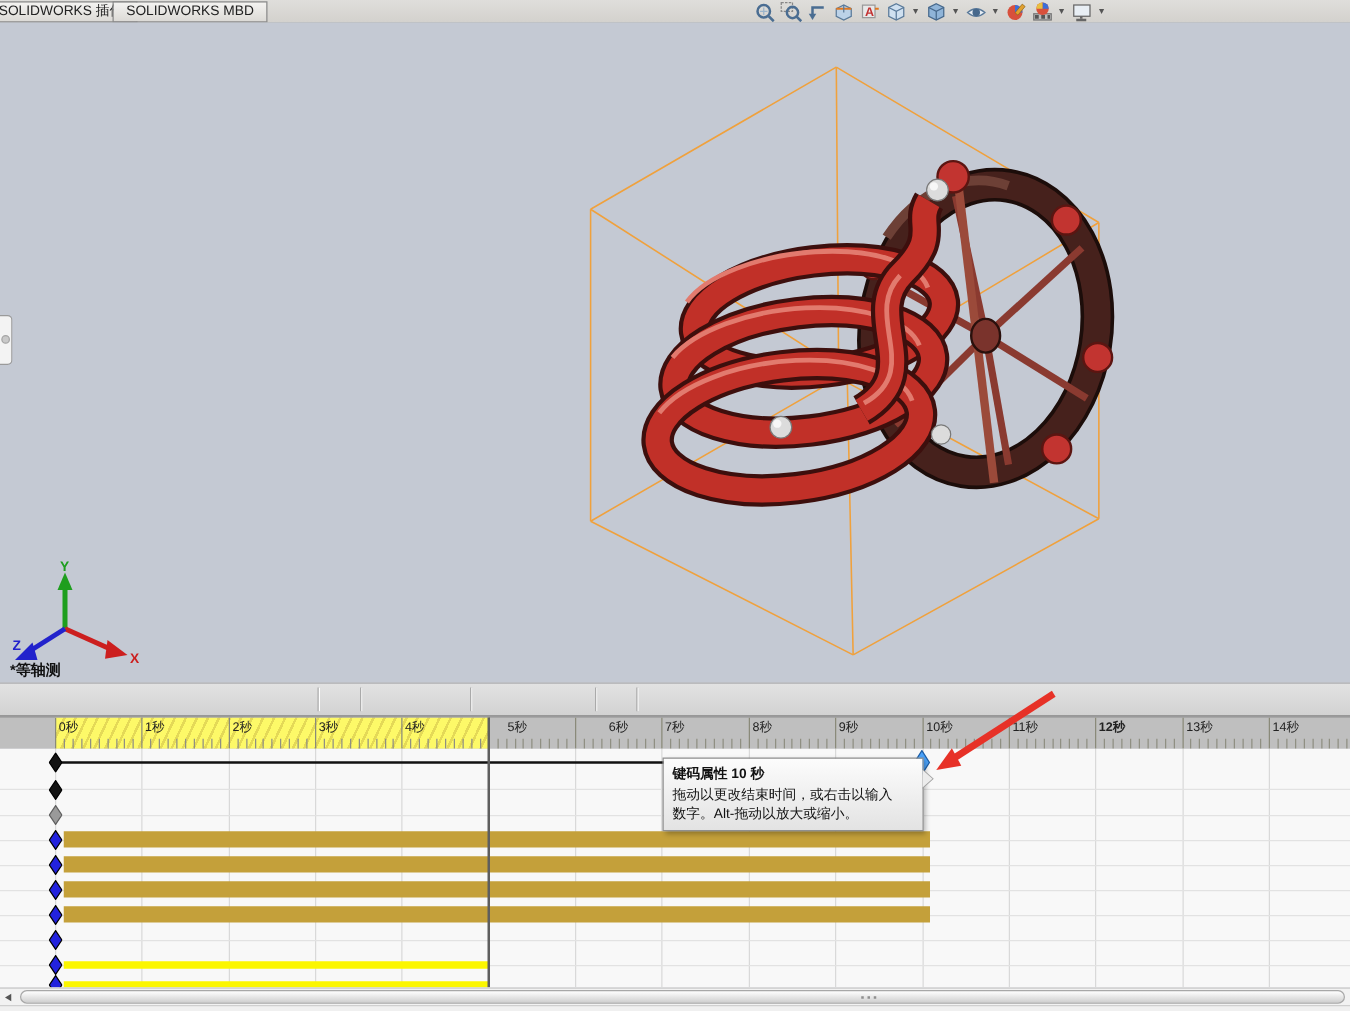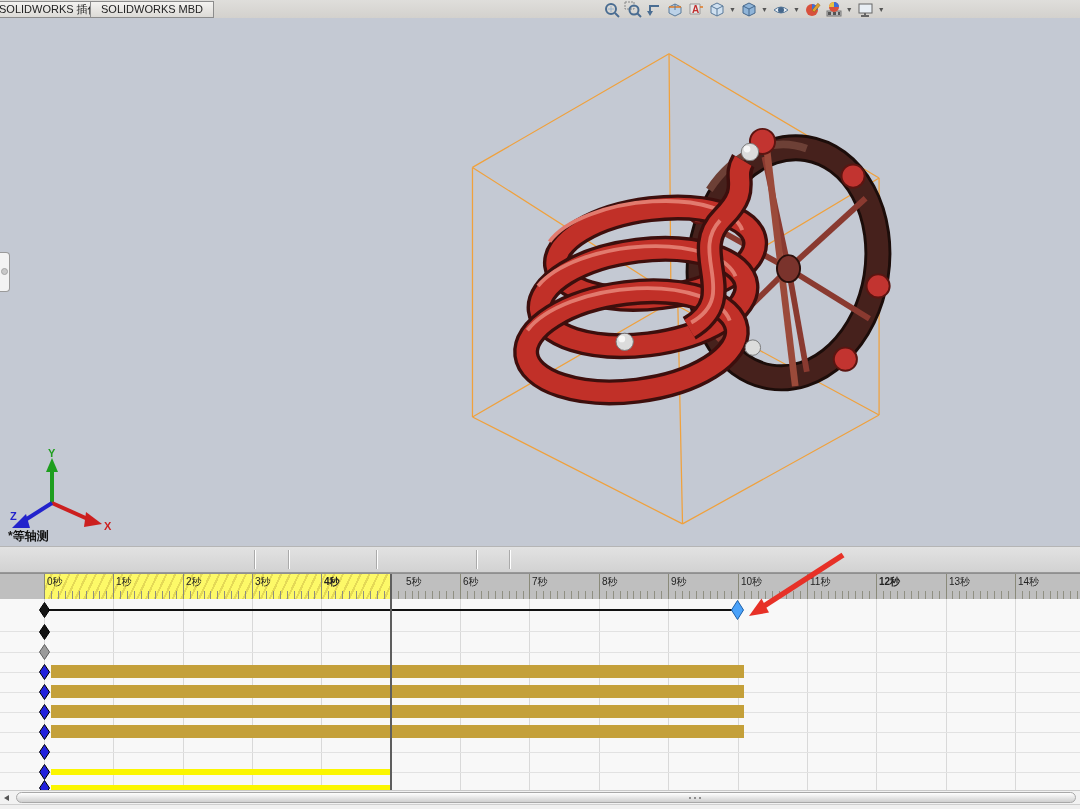--- a/index.html
+++ b/index.html
@@ -250,25 +250,25 @@
       <div class="ruler-yellow" style="left: 44px; width: 346.75px;"></div>
       <div class="tick-major" style="left: 44px;"></div>
       <div class="tick-label" style="left: 47px;">0秒</div>
       <div class="tick-major" style="left: 113px;"></div>
       <div class="tick-label" style="left: 116px;">1秒</div>
       <div class="tick-major" style="left: 183px;"></div>
       <div class="tick-label" style="left: 186px;">2秒</div>
       <div class="tick-major" style="left: 252px;"></div>
       <div class="tick-label" style="left: 255px;">3秒</div>
       <div class="tick-major" style="left: 321px;"></div>
-      <div class="tick-label" style="left: 324px; font-weight: bold;">4秒</div>
+      <div class="tick-label" style="left: 324px;">4秒</div>
       <div class="tick-major" style="left: 391px;"></div>
       <div class="tick-label" style="left: 406px;">5秒</div>
       <div class="tick-major" style="left: 460px;"></div>
-      <div class="tick-label" style="left: 463px;">6秒</div>
+      <div class="tick-label" style="left: 487px;">6秒</div>
       <div class="tick-major" style="left: 529px;"></div>
       <div class="tick-label" style="left: 532px;">7秒</div>
       <div class="tick-major" style="left: 599px;"></div>
       <div class="tick-label" style="left: 602px;">8秒</div>
       <div class="tick-major" style="left: 668px;"></div>
       <div class="tick-label" style="left: 671px;">9秒</div>
       <div class="tick-major" style="left: 738px;"></div>
       <div class="tick-label" style="left: 741px;">10秒</div>
       <div class="tick-major" style="left: 807px;"></div>
       <div class="tick-label" style="left: 810px;">11秒</div>
@@ -474,20 +474,26 @@
       <div class="key-diamond" style="left: 38.5px; top: 165px;"><svg width="11" height="16">
           <path d="M5.5 0.5 L10.5 8 L5.5 15.5 L0.5 8 Z" fill="#2222dd" stroke="#000" stroke-width="1"></path>
         </svg></div>
       <div class="track-bar" style="left: 51px; top: 186px; width: 339.75px; height: 6px; background: rgb(251, 246, 0);"></div>
       <div class="key-diamond" style="left: 38.5px; top: 181px;"><svg width="11" height="16">
           <path d="M5.5 0.5 L10.5 8 L5.5 15.5 L0.5 8 Z" fill="#2222dd" stroke="#000" stroke-width="1"></path>
         </svg></div>
     </div>
   <div id="time-bar" style="background: rgb(94, 94, 94); left: 390px;"></div>
 
+  <div id="key-tooltip">
+    <div class="tt-title">键码属性 10 秒</div>
+    <div class="tt-line">拖动以更改结束时间，或右击以输入</div>
+    <div class="tt-line">数字。Alt-拖动以放大或缩小。</div>
+    <div id="tt-pointer"></div>
+  </div>
 
   <svg id="arrow-overlay" width="150" height="90" viewBox="720 540 150 90">
     <line x1="843" y1="555" x2="764" y2="606" stroke="#e73127" stroke-width="5.5"></line>
     <polygon points="749,616 761.5,598.5 769,612.5" fill="#e73127"></polygon>
   </svg>
 
   <div id="hscroll">
     <div id="hscroll-left">
         <div class="tri"></div>
       </div>

